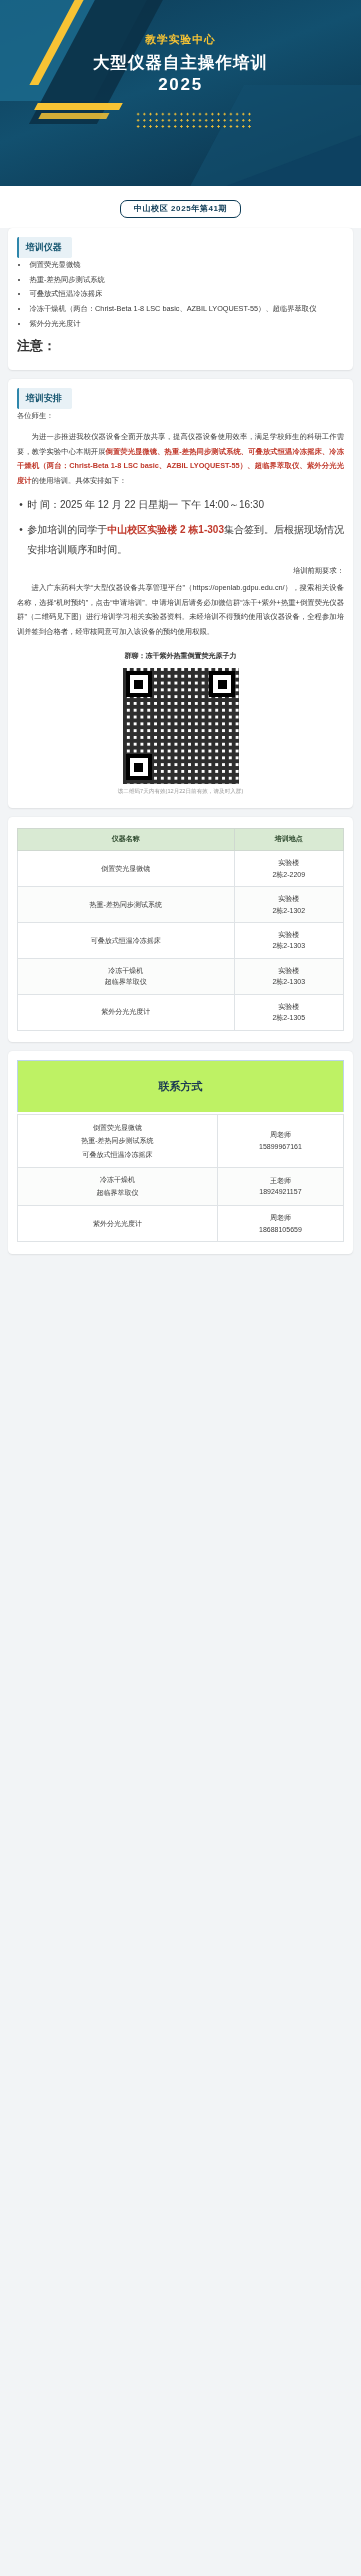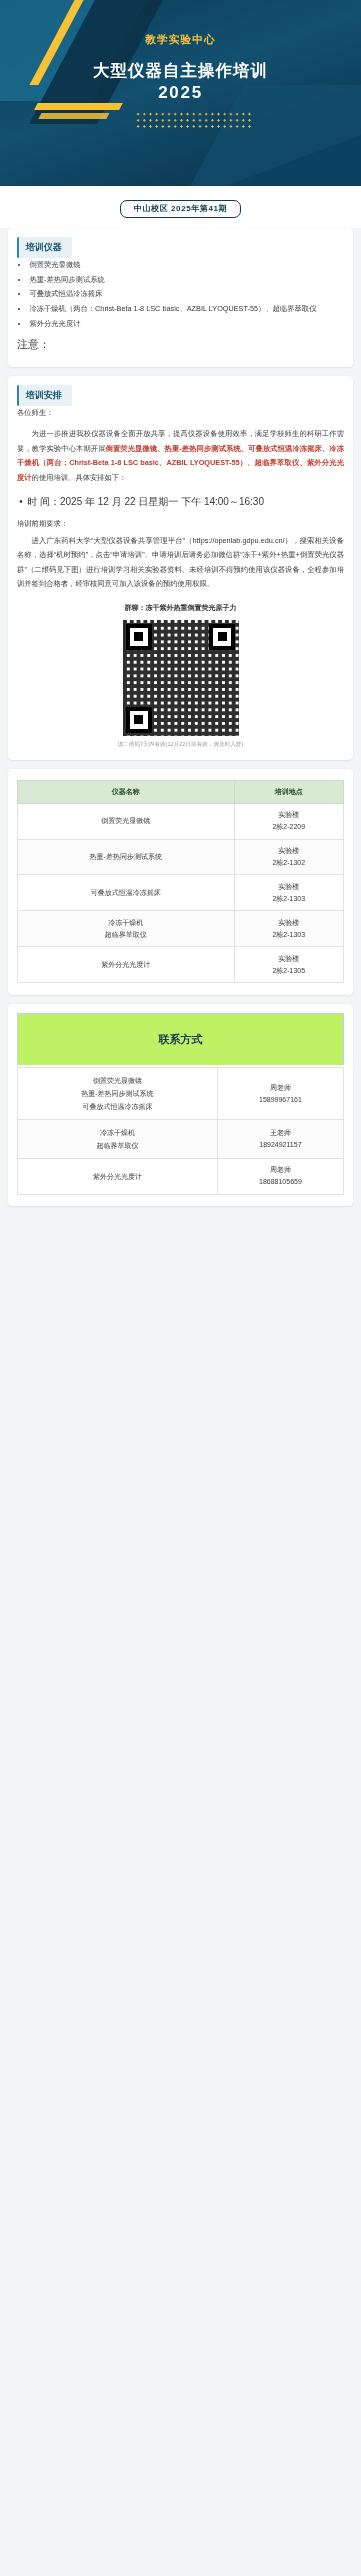--- a/index.html
+++ b/index.html
@@ -77,21 +77,21 @@
     z-index: 5;
     text-align: center;
     padding-top: 33px;
   }
   .hero-sub {
     display: inline-block;
     color: #f7c334;
     font-size: 10.7px;
     font-weight: bold;
     letter-spacing: 1.1px;
-    margin-bottom: 12px;
+    margin-bottom: 4px;
   }
   .hero-title {
     color: #ffffff;
     font-size: 16.4px;
     font-weight: bold;
     letter-spacing: 1.1px;
     line-height: 1.35;
   }
   .hero-year {
     color: #ffffff;
@@ -145,22 +145,22 @@
     margin: 0 0 5.6px 0;
     padding-left: 12.4px;
   }
   ul.kit li {
     font-size: 7.3px;
     line-height: 1.85;
     color: #3a3a3a;
     margin-bottom: 1.1px;
   }
   .note-title {
-    font-size: 11px;
-    font-weight: normal;
+    font-size: 13px;
+    font-weight: bold;
     color: #333;
     margin: 6.8px 0 3.4px 0;
   }
   .note-body {
     font-size: 7.3px;
     line-height: 1.9;
     color: #4a4a4a;
     text-indent: 2em;
   }
 
@@ -186,20 +186,21 @@
     position: absolute;
     left: 2.3px;
     top: 0;
     color: #3a3a3a;
   }
   .sub-head {
     font-size: 7.3px;
     line-height: 2.0;
     color: #3a3a3a;
     margin: 3.4px 0 2.3px 0;
+    text-align: right;
   }
   .justify { text-align: justify; }
 
   
   .qr-block { text-align: center; margin-top: 10.2px; }
   .qr-caption {
     font-size: 7px;
     color: #333;
     line-height: 1.8;
     margin-bottom: 5.6px;
@@ -324,20 +325,23 @@
 
     <div class="para indent justify">
       <span>为进一步推进我校仪器设备全面开放共享，提高仪器设备使用效率，满足学校师生的科研工作需要，教学实验中心本期开展</span><span class="em-red">倒置荧光显微镜、热重-差热同步测试系统、可叠放式恒温冷冻摇床、冷冻干燥机（两台：Christ-Beta 1-8 LSC basic、AZBIL LYOQUEST-55）、超临界萃取仪、紫外分光光度计</span><span>的使用培训。具体安排如下：</span>
     </div>
 
     <div class="bullet-line">
       <span>时</span>
       <span>间：2025 年 12 月 22 日星期一 下午 14:00～16:30</span>
     </div>
 
+    <div class="bullet-line justify">
+      <span>参加培训的同学于</span><span class="em-red">中山校区实验楼 2 栋1-303</span><span>集合签到。后根据现场情况安排培训顺序和时间。</span>
+    </div>
 
     <div class="sub-head">培训前期要求：</div>
     <div class="para indent justify">进入广东药科大学“大型仪器设备共享管理平台”（https://openlab.gdpu.edu.cn/），搜索相关设备名称，选择“机时预约”，点击“申请培训”。申请培训后请务必加微信群“冻干+紫外+热重+倒置荧光仪器群”（二维码见下图）进行培训学习相关实验器资料。未经培训不得预约使用该仪器设备，全程参加培训并签到合格者，经审核同意可加入该设备的预约使用权限。</div>
 
     
     <div class="qr-block">
       <div class="qr-caption">群聊：冻干紫外热重倒置荧光原子力</div>
       <div class="qr-box">
         <div class="qr-noise"></div>
         <div class="finder f-tl"></div>

